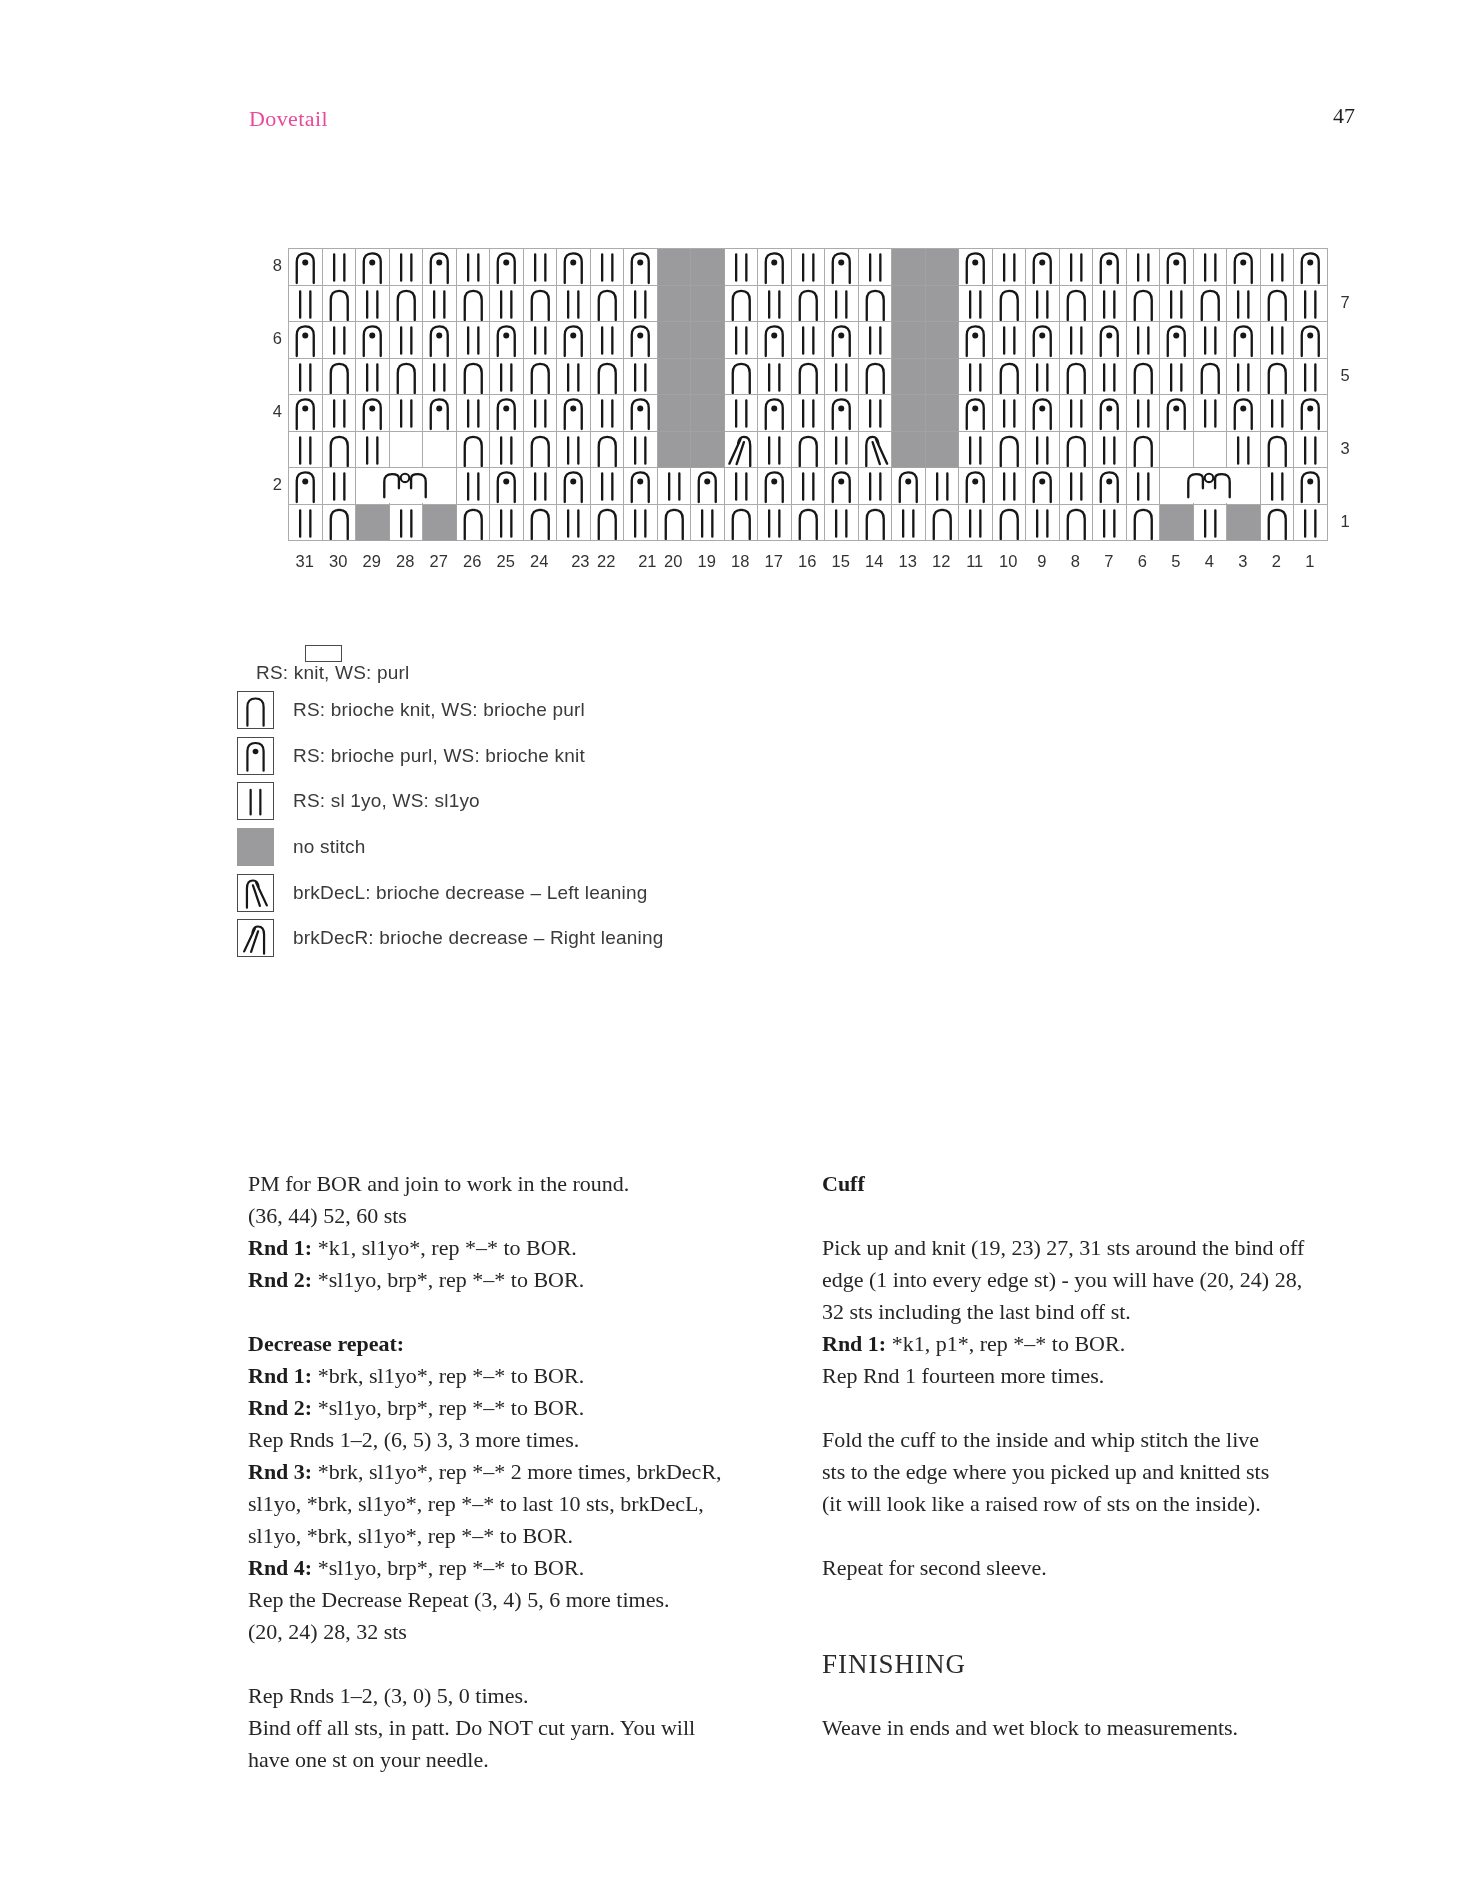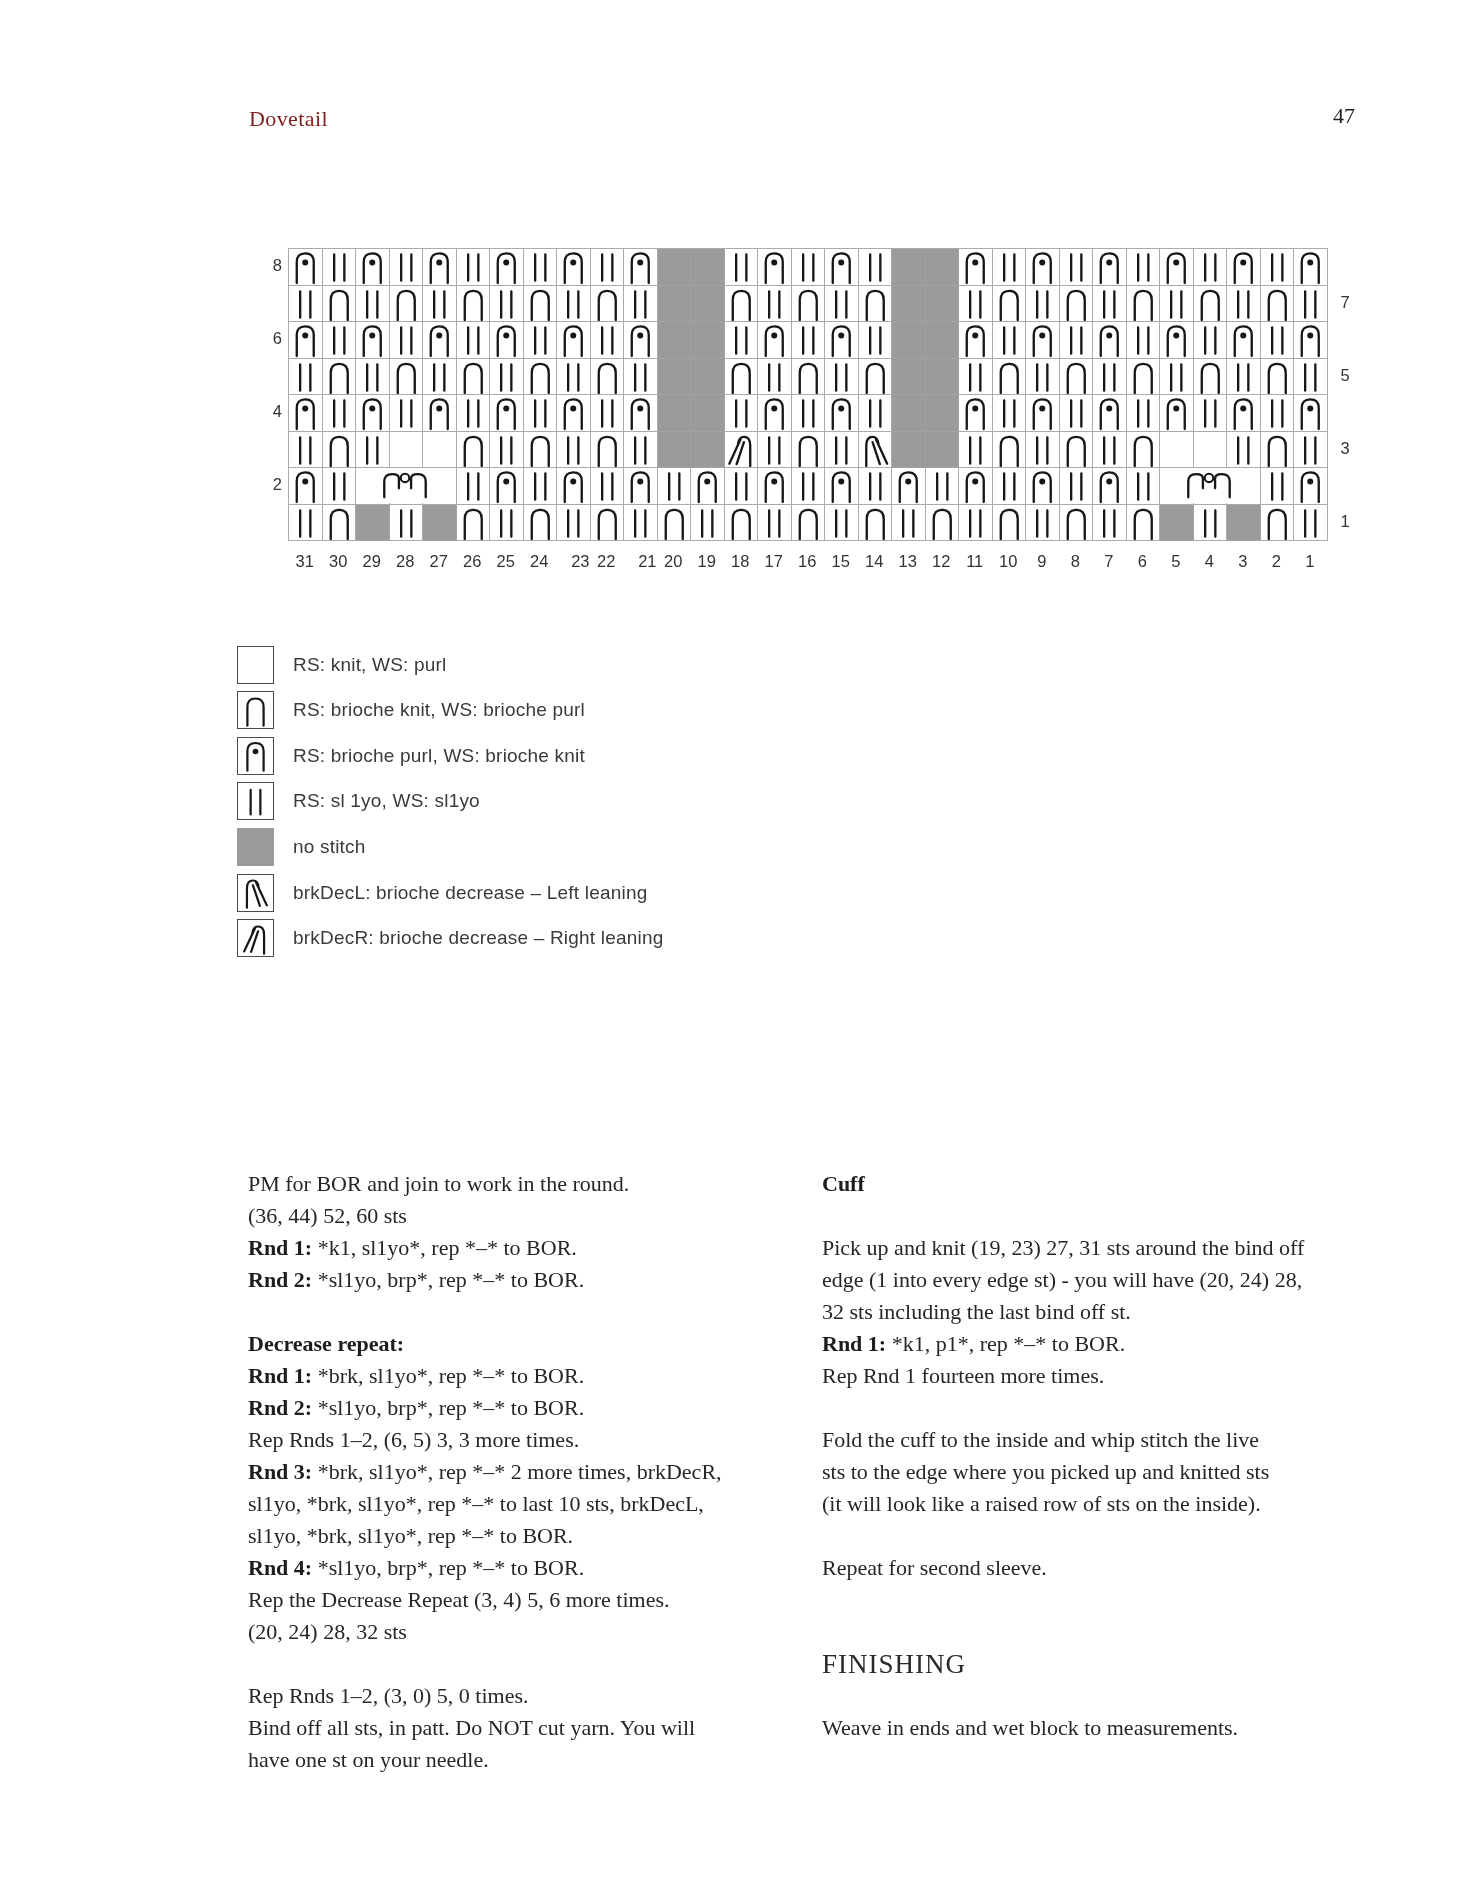--- a/index.html
+++ b/index.html
@@ -1,19 +1,19 @@
 <!DOCTYPE html>
 <html><head>
 <meta charset="utf-8">
 <style>
   html,body{margin:0;padding:0;}
   body{width:1480px;height:1890px;background:#ffffff;position:relative;
        font-family:"Liberation Serif","DejaVu Serif",serif;color:#262626;overflow:hidden;}
   .abs{position:absolute;}
-  #page-title{left:249px;top:106px;font-size:22px;letter-spacing:.4px;color:#7f1d1d;}
+  #page-title{left:249px;top:106px;font-size:22px;letter-spacing:.4px;color:#ec4899;}
   #page-number{left:1333px;top:103px;font-size:22px;color:#1f1f1f;}
   
   #chart-area{position:absolute;left:0;top:0;width:1480px;height:1890px;pointer-events:none;}
   #chart-grid{position:absolute;left:288px;top:248px;display:grid;
       grid-template-columns:repeat(31,33.5px);grid-template-rows:repeat(8,36.5px);
       border-top:1px solid #ababab;border-left:1px solid #ababab;background:#fff;}
   .cell{border-right:1px solid #ababab;border-bottom:1px solid #ababab;background:#fff;}
   .cell svg{display:block;width:100%;height:100%;}
   .cell.N{background:#9b9b9d;border-right-color:#a2a2a4;border-bottom-color:#a2a2a4;}
   .ovl{position:absolute;background:#fff;display:flex;align-items:center;justify-content:center;}
@@ -1239,21 +1239,21 @@
     <div class="clab" style="left: 1092px; top: 552px;">7</div>
     <div class="clab" style="left: 1125.5px; top: 552px;">6</div>
     <div class="clab" style="left: 1159px; top: 552px;">5</div>
     <div class="clab" style="left: 1192.5px; top: 552px;">4</div>
     <div class="clab" style="left: 1226px; top: 552px;">3</div>
     <div class="clab" style="left: 1259.5px; top: 552px;">2</div>
     <div class="clab" style="left: 1293px; top: 552px;">1</div>
   </div>
 
 <div id="legend">
-    <div class="leg-item" style="top: 645px;">
+    <div class="leg-item" style="top: 645px; flex-direction: column;">
       <div class="leg-box"></div>
       <div class="leg-label">RS: knit, WS: purl</div>
     </div>
     <div class="leg-item" style="top: 690.6px;">
       <div class="leg-box">
         <svg viewBox="0 0 33.5 37" preserveAspectRatio="none">
           <path fill="none" stroke="#171717" stroke-width="2.4" stroke-linecap="round" d="M8 35.5 V14.5 Q8 5 16.75 5 Q25.5 5 25.5 14.5 V35.5"></path>
         </svg>
       </div>
       <div class="leg-label">RS: brioche knit, WS: brioche purl</div>

